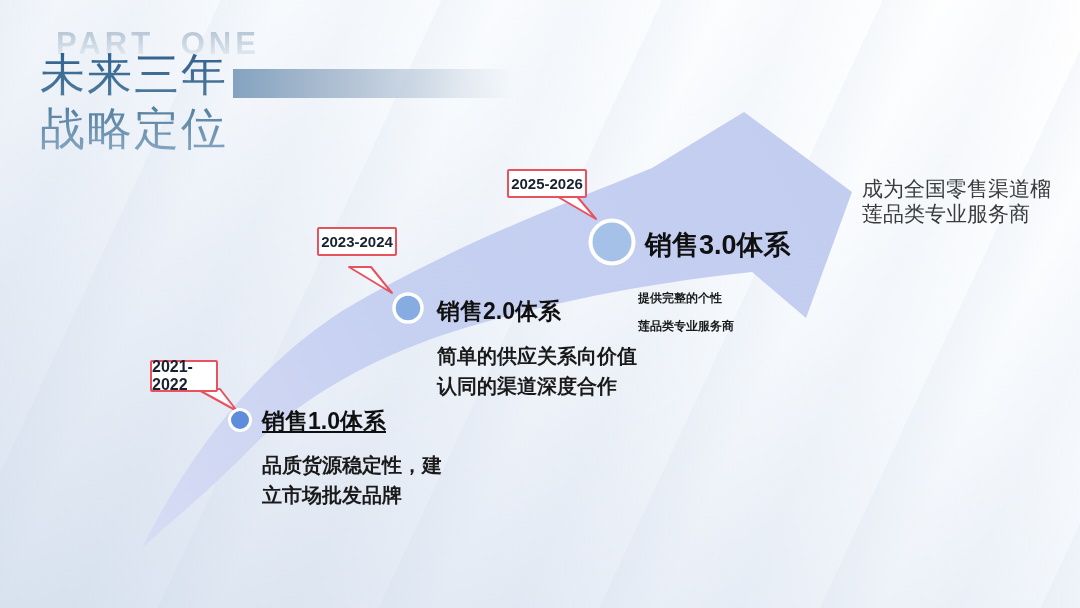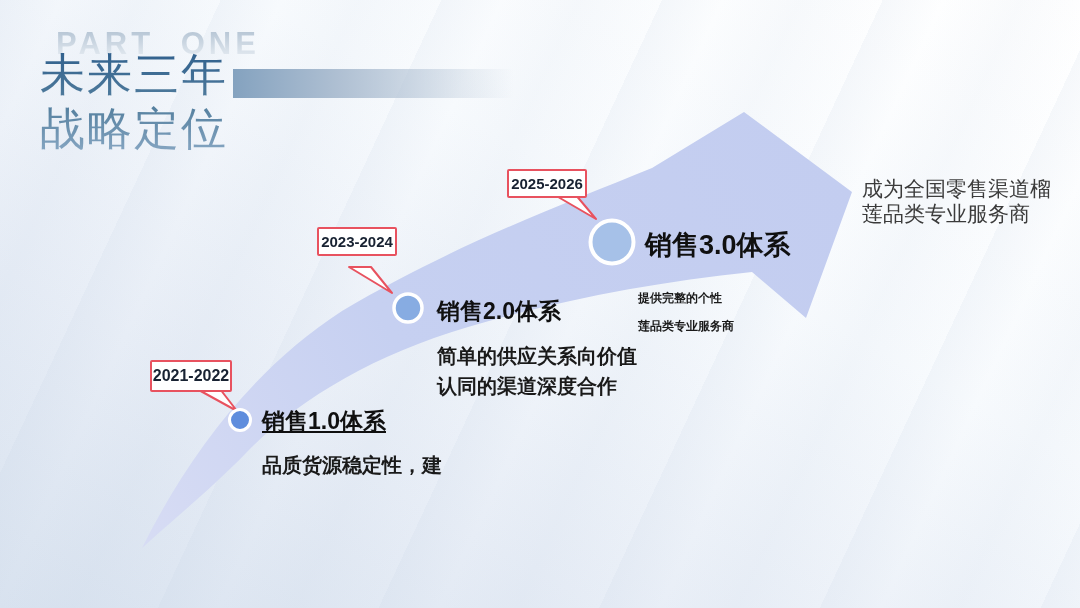--- a/index.html
+++ b/index.html
@@ -29,21 +29,21 @@
   .title-bar{
     position:absolute;left:233px;top:69px;width:295px;height:29px;
     background:linear-gradient(to right,#84a2bf 0%,#aebfd2 35%,rgba(250,252,254,0) 95%);
   }
   .arrow-svg{position:absolute;left:0;top:0;}
   .callout{
     position:absolute;background:#ffffff;border:2px solid #e8525f;border-radius:2px;
     display:flex;align-items:center;justify-content:center;
     font-weight:700;color:#182232;box-sizing:border-box;
   }
-  .callout-1{left:150px;top:360px;width:82px;height:32px;font-size:16px;}
+  .callout-1{left:150px;top:360px;width:68px;height:32px;font-size:16px;}
   .callout-2{left:305px;top:227px;width:80px;height:29px;font-size:15px;margin-left:12px;}
   .callout-3{left:507px;top:169px;width:80px;height:29px;font-size:15px;}
   .ms-label{position:absolute;font-weight:700;color:#101010;white-space:nowrap;}
   .ms-label-1{left:262px;top:406px;font-size:23px;text-decoration:underline;}
   .ms-label-2{left:437px;top:296px;font-size:23px;}
   .ms-label-3{left:645px;top:227px;font-size:27px;}
   .ms-desc{position:absolute;font-weight:700;color:#1a1a1a;white-space:nowrap;}
   .ms-desc-1{left:262px;top:450px;font-size:20px;line-height:30px;}
   .ms-desc-2{left:437px;top:341px;font-size:20px;line-height:30px;}
   .ms-desc-3{left:638px;top:284px;font-size:12px;line-height:28px;}
@@ -103,20 +103,21 @@
   <div class="callout callout-2">
     <span>2023-2024</span>
   </div>
   <div class="callout callout-3">
     <span>2025-2026</span>
   </div>
 
   <div class="ms-label ms-label-1">销售1.0体系</div>
   <div class="ms-desc ms-desc-1">
     <div>品质货源稳定性，建</div>
+    <div>立市场批发品牌</div>
   </div>
 
   <div class="ms-label ms-label-2">销售2.0体系</div>
   <div class="ms-desc ms-desc-2">
     <div>简单的供应关系向价值</div>
     <div>认同的渠道深度合作</div>
   </div>
 
   <div class="ms-label ms-label-3">销售3.0体系</div>
   <div class="ms-desc ms-desc-3">

